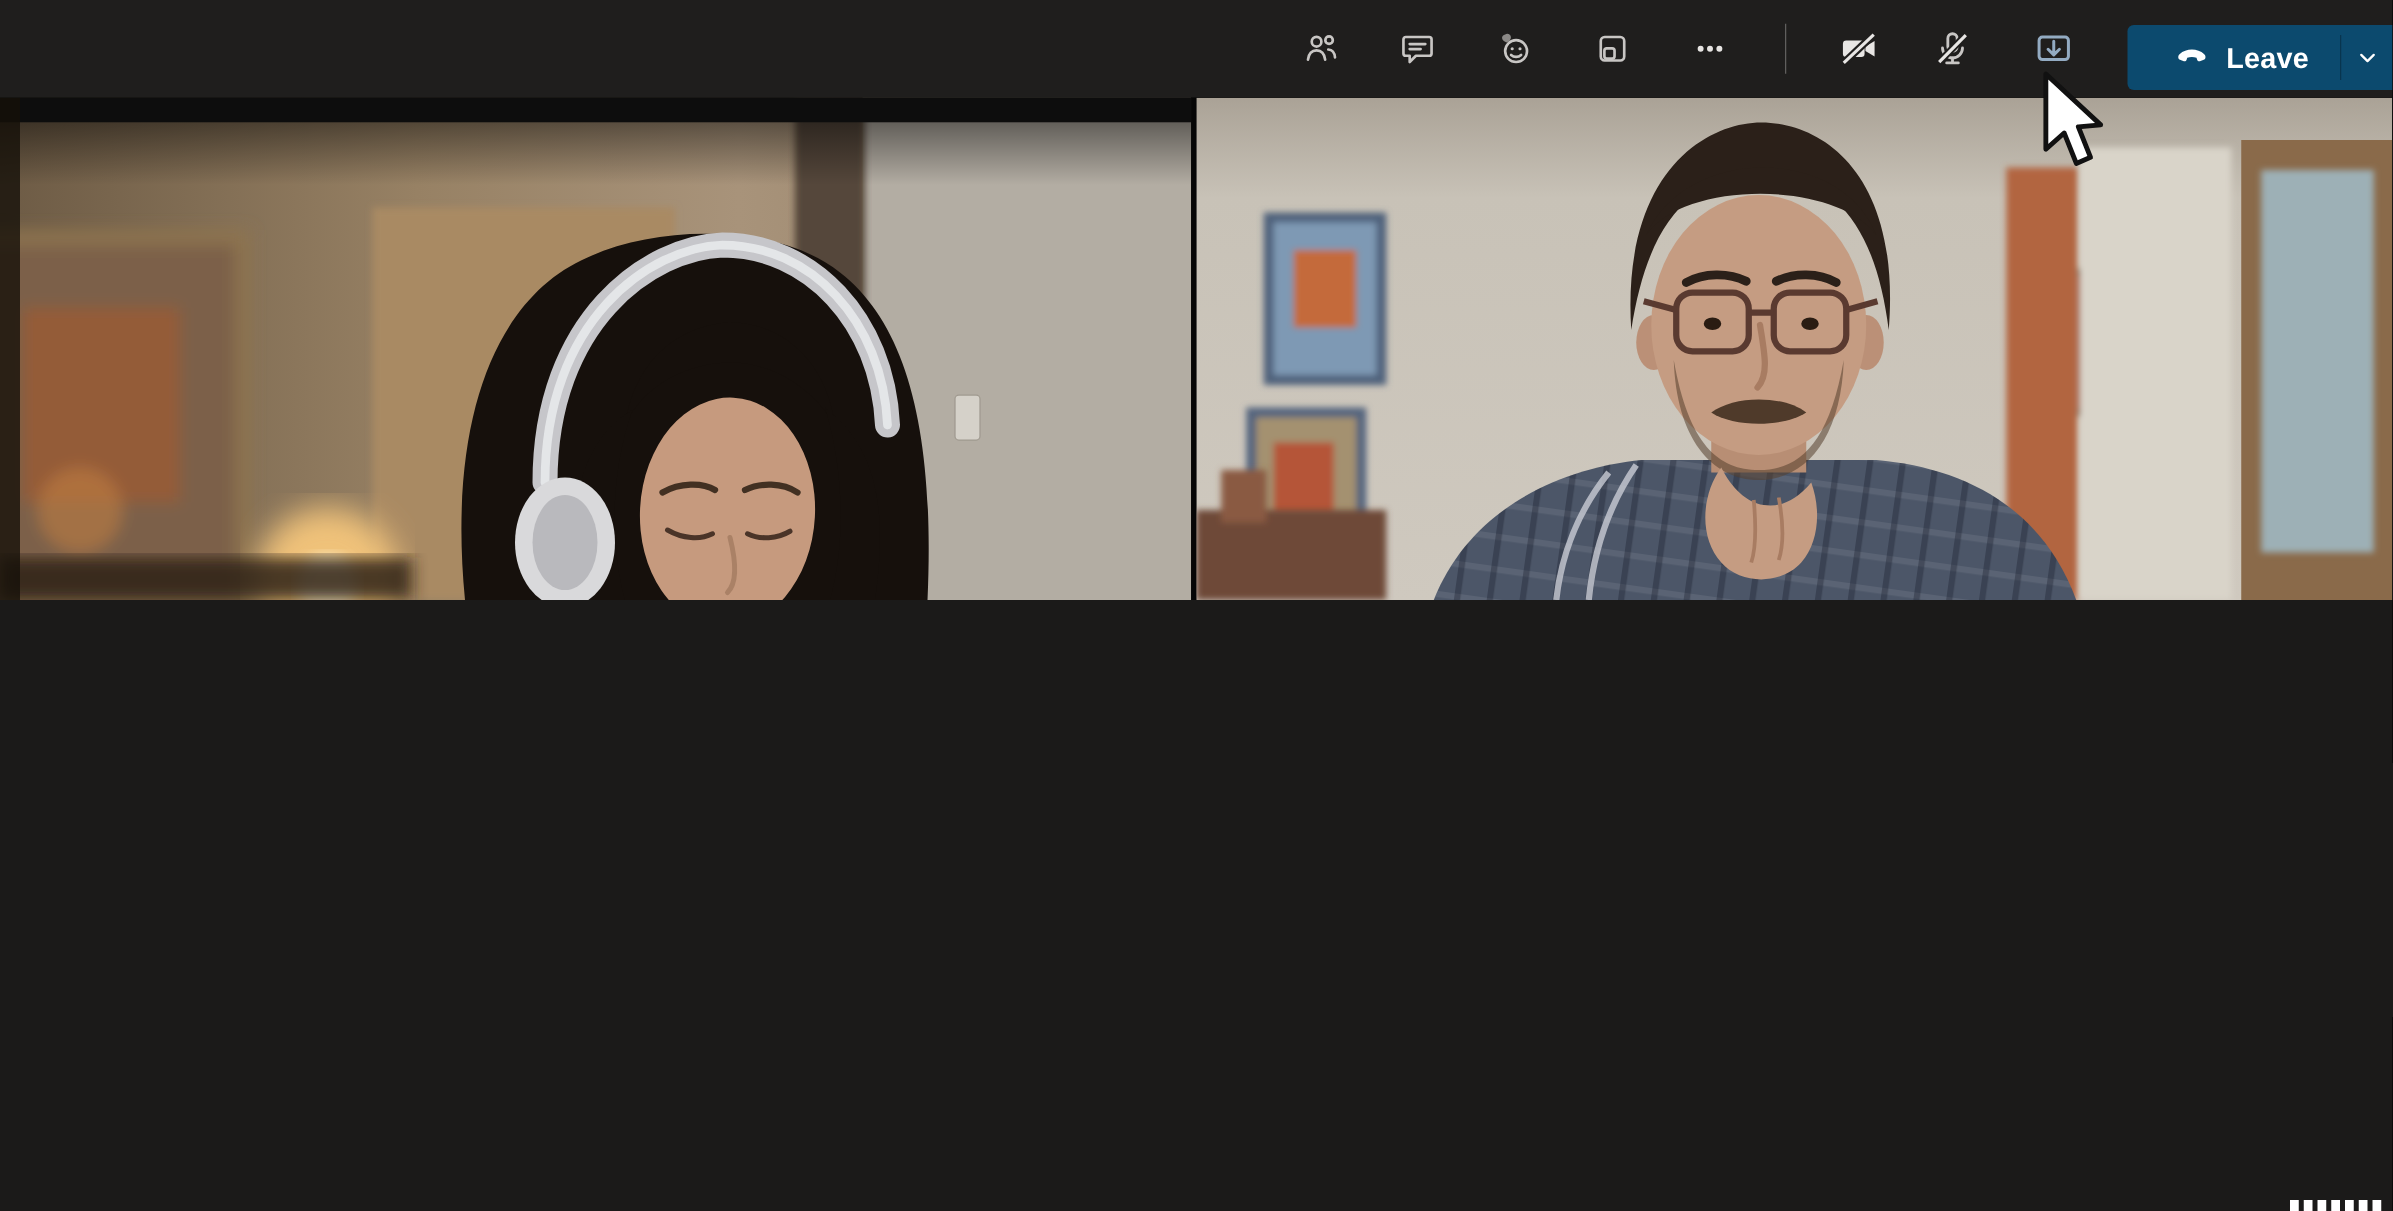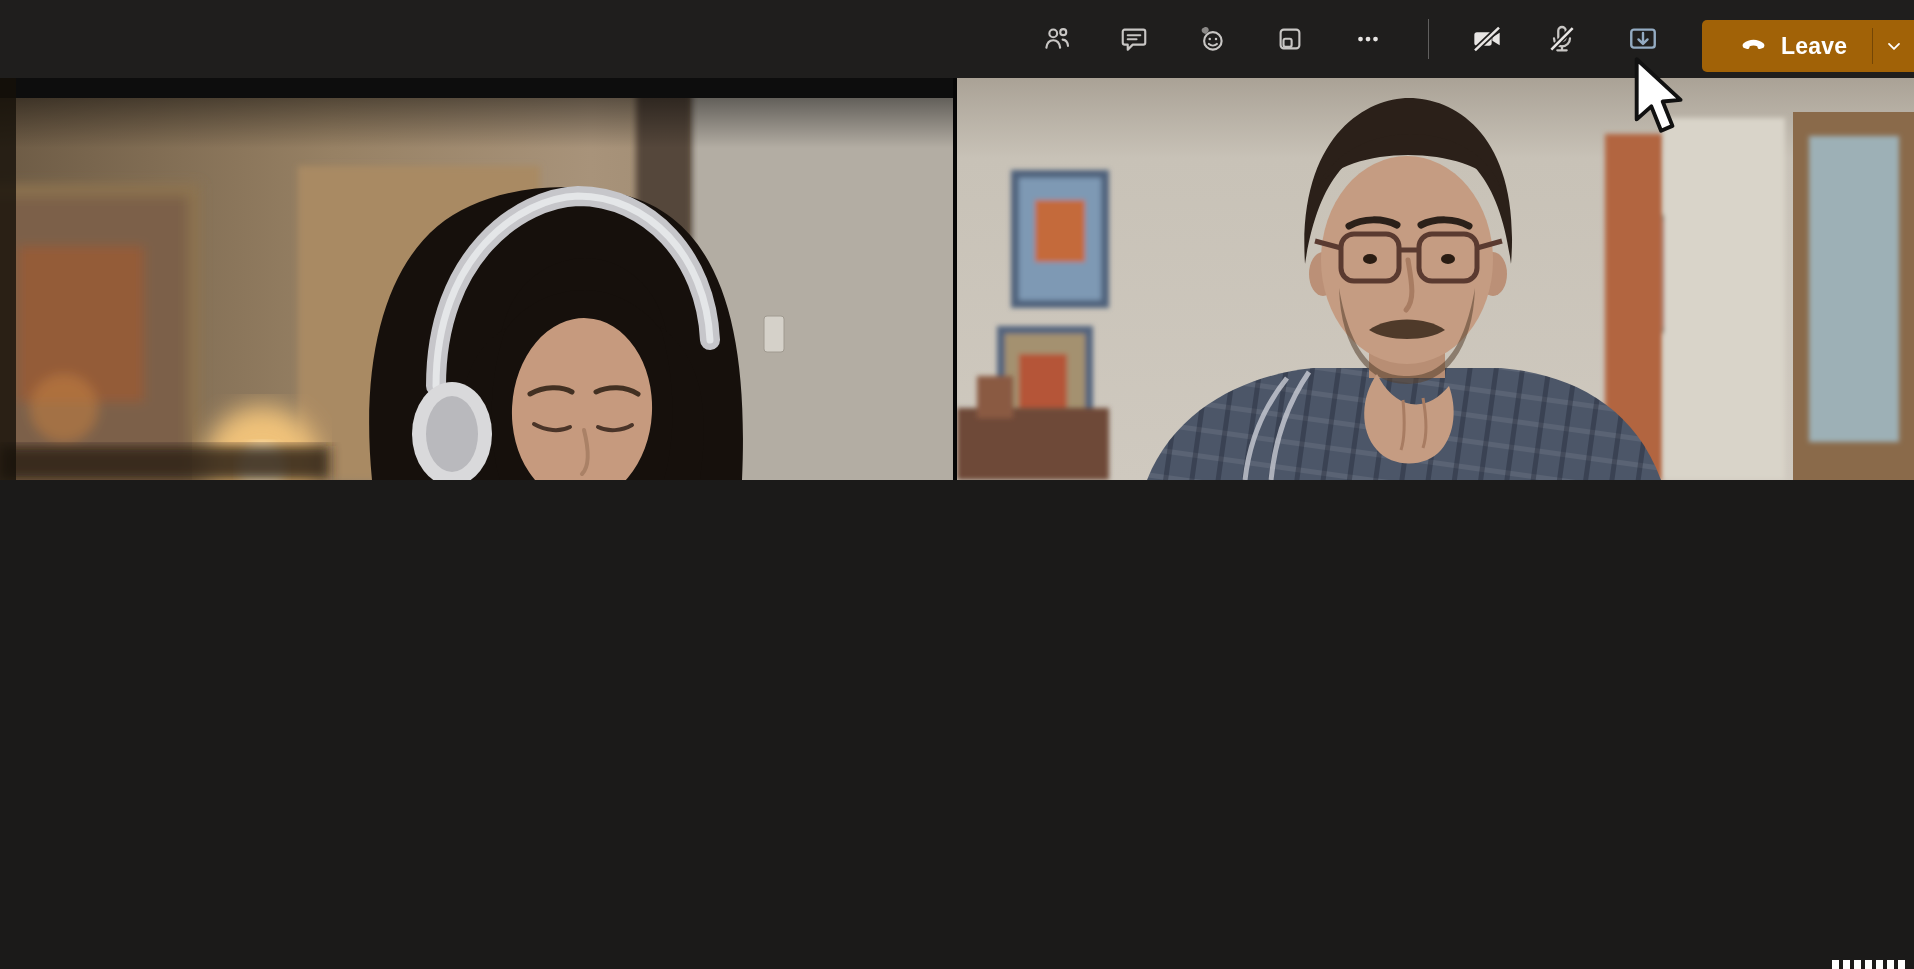--- a/index.html
+++ b/index.html
@@ -5,21 +5,21 @@
   html,body{margin:0;padding:0;background:#000;}
   body{width:1914px;height:969px;position:relative;overflow:hidden;
        font-family:"Liberation Sans","DejaVu Sans",sans-serif;-webkit-font-smoothing:antialiased;}
   .abs{position:absolute;}
   
   #toolbar{left:0;top:0;width:1914px;height:78px;background:#1f1e1d;z-index:30;}
   .tb-btn{width:46px;height:46px;top:16px;display:flex;align-items:center;justify-content:center;border-radius:4px;}
   .tb-btn svg{display:block;}
   .tb-icon{stroke:#c8c6c4;fill:none;stroke-width:1.7;stroke-linecap:round;stroke-linejoin:round;}
   #tb-divider{left:1428px;top:19px;width:1px;height:40px;background:#605f5e;}
-  #leave-btn{left:1702px;top:20px;width:212px;height:52px;background:#a16207;border-radius:5px 0 0 5px;
+  #leave-btn{left:1702px;top:20px;width:212px;height:52px;background:#0c4a6e;border-radius:5px 0 0 5px;
              display:flex;align-items:center;color:#fff;}
   #leave-btn .lv-text{font-size:23px;font-weight:bold;letter-spacing:.2px;margin-left:14px;}
   #leave-divider{position:absolute;left:170px;top:8px;width:1px;height:36px;background:rgba(0,0,0,.28);}
   
   #stage{left:0;top:78px;width:1914px;height:402px;background:#060606;}
   .video{top:0;height:402px;overflow:hidden;}
   #video-left{left:0;width:953px;}
   #video-right{left:957px;width:957px;}
   .video svg{display:block;width:100%;height:100%;}
   

